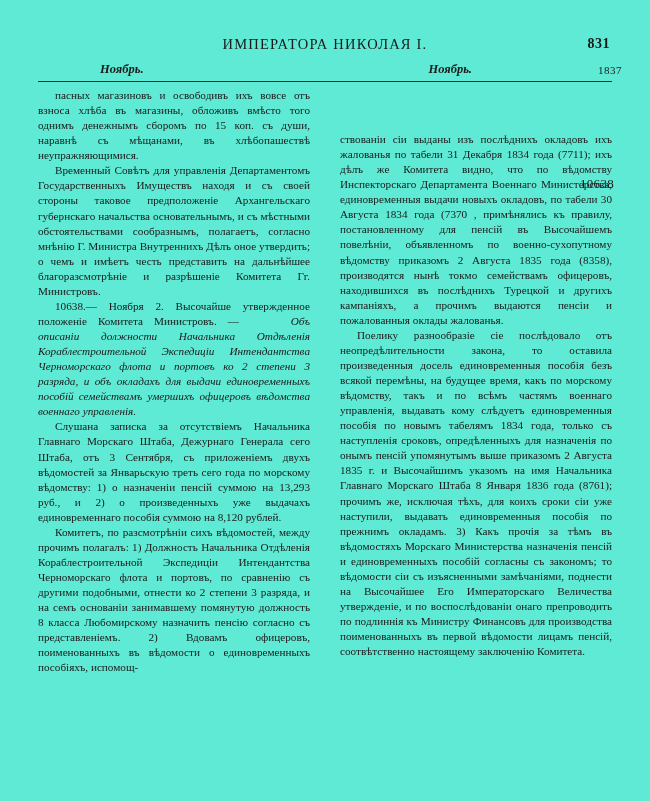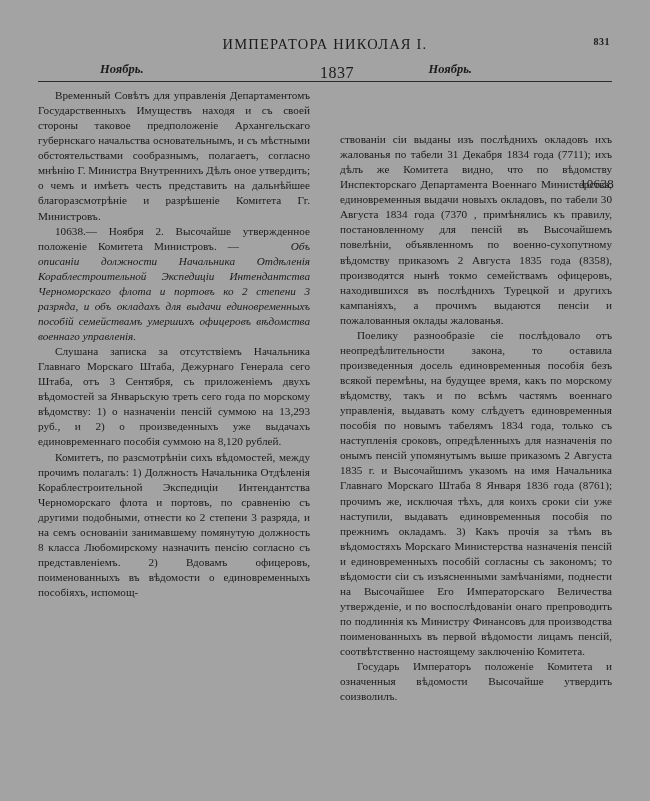--- a/index.html
+++ b/index.html
@@ -13,37 +13,37 @@
     font-family: "Liberation Serif", serif;
     color: #1a1a1a;
     position: relative;
     overflow: hidden;
   }
   .page {
     position: absolute;
     left: 0; top: 0;
     width: 650px;
     height: 801px;
-    background: #a3a3a3;
+    background: #5eead4;
   }
   .header-title {
     position: absolute;
     top: 36px;
     left: 0;
     width: 650px;
     text-align: center;
     font-size: 14.5px;
     letter-spacing: 1.2px;
     font-weight: normal;
   }
   .page-number {
     position: absolute;
     top: 36px;
     right: 40px;
-    font-size: 10px;
+    font-size: 14px;
     font-weight: bold;
     letter-spacing: .5px;
   }
   .runhead {
     position: absolute;
     top: 62px;
     left: 52px;
     width: 570px;
     height: 18px;
     font-size: 12.5px;
@@ -52,23 +52,23 @@
   .runhead .left {
     position: absolute;
     left: 48px;
     top: 0;
     font-weight: bold;
   }
   .runhead .center {
     position: absolute;
     left: 0; top: 2px;
     width: 570px;
-    text-align: center;
+    text-align: right;
     font-style: normal;
-    font-size: 16px;
+    font-size: 11px;
     letter-spacing: .5px;
   }
   .runhead .right {
     position: absolute;
     right: 150px;
     top: 0;
     font-weight: bold;
   }
   .rule {
     position: absolute;
@@ -128,27 +128,27 @@
     <span class="left">Ноябрь.</span>
     <span class="center">1837</span>
     <span class="right">Ноябрь.</span>
   </div>
 
   <div class="rule"></div>
 
   <div class="columns">
 
     <div class="col left">
+      <p>пасных магазиновъ и освободивъ ихъ вовсе отъ взноса хлѣба въ магазины, обложивъ вмѣсто того однимъ денежнымъ сборомъ по 15 коп. съ души, наравнѣ съ мѣщанами, въ хлѣбопашествѣ неупражняющимися.</p>
       <p>Временный Совѣтъ для управленія Департаментомъ Государственныхъ Имуществъ находя и съ своей стороны таковое предположеніе Архангельскаго губернскаго начальства основательнымъ, и съ мѣстными обстоятельствами сообразнымъ, полагаетъ, согласно мнѣнію Г. Министра Внутреннихъ Дѣлъ оное утвердить; о чемъ и имѣетъ честь представить на дальнѣйшее благоразсмотрѣніе и разрѣшеніе Комитета Гг. Министровъ.</p>
       <p class="ital-entry"><span><span class="entry-no">10638.</span>— Ноября 2. Высочайше утвержденное положеніе Комитета Министровъ. — <span class="ital">Объ описаніи должности Начальника Отдѣленія Кораблестроительной Экспедиціи Интендантства Черноморскаго флота и портовъ ко 2 степени 3 разряда, и объ окладахъ для выдачи единовременныхъ пособій семействамъ умершихъ офицеровъ вѣдомства военнаго управленія.</span></span></p>
       <p>Слушана записка за отсутствіемъ Начальника Главнаго Морскаго Штаба, Дежурнаго Генерала сего Штаба, отъ 3 Сентября, съ приложеніемъ двухъ вѣдомостей за Январьскую треть сего года по морскому вѣдомству: 1) о назначеніи пенсій суммою на 13,293 руб., и 2) о произведенныхъ уже выдачахъ единовременнаго пособія суммою на 8,120 рублей.</p>
       <p>Комитетъ, по разсмотрѣніи сихъ вѣдомостей, между прочимъ полагалъ: 1) Должность Начальника Отдѣленія Кораблестроительной Экспедиціи Интендантства Черноморскаго флота и портовъ, по сравненію съ другими подобными, отнести ко 2 степени 3 разряда, и на семъ основаніи занимавшему помянутую должность 8 класса Любомирскому назначить пенсію согласно съ представленіемъ. 2) Вдовамъ офицеровъ, поименованныхъ въ вѣдомости о единовременныхъ пособіяхъ, испомощ-</p>
     </div>
 
     <div class="col right">
       <p class="noindent">ствованіи сіи выданы изъ послѣднихъ окладовъ ихъ жалованья по табели 31 Декабря 1834 года (7711); ихъ дѣлъ же Комитета видно, что по вѣдомству Инспекторскаго Департамента Военнаго Министерства, единовременныя выдачи новыхъ окладовъ, по табели 30 Августа 1834 года (7370 , примѣнялись къ правилу, постановленному для пенсій въ Высочайшемъ повелѣніи, объявленномъ по военно-сухопутному вѣдомству приказомъ 2 Августа 1835 года (8358), производятся нынѣ токмо семействамъ офицеровъ, находившихся въ послѣднихъ Турецкой и другихъ кампаніяхъ, а прочимъ выдаются пенсіи и пожалованныя оклады жалованья.</p>
       <p>Поелику разнообразіе сіе послѣдовало отъ неопредѣлительности закона, то оставила произведенныя досель единовременныя пособія безъ всякой перемѣны, на будущее время, какъ по морскому вѣдомству, такъ и по всѣмъ частямъ военнаго управленія, выдавать кому слѣдуетъ единовременныя пособія по новымъ табелямъ 1834 года, только съ наступленія сроковъ, опредѣленныхъ для назначенія по онымъ пенсій упомянутымъ выше приказомъ 2 Августа 1835 г. и Высочайшимъ указомъ на имя Начальника Главнаго Морскаго Штаба 8 Января 1836 года (8761); прочимъ же, исключая тѣхъ, для коихъ сроки сіи уже наступили, выдавать единовременныя пособія по прежнимъ окладамъ. 3) Какъ прочія за тѣмъ въ вѣдомостяхъ Морскаго Министерства назначенія пенсій и единовременныхъ пособій согласны съ закономъ; то вѣдомости сіи съ изъясненными замѣчаніями, поднести на Высочайшее Его Императорскаго Величества утвержденіе, и по воспослѣдованіи онаго препроводить по подлиннія къ Министру Финансовъ для производства поименованныхъ въ первой вѣдомости лицамъ пенсій, соотвѣтственно настоящему заключенію Комитета.</p>
-      <p>Государь Императоръ положеніе Комитета и означенныя вѣдомости Высочайше утвердить соизволилъ.</p>
     </div>
 
     <div class="margin-no">10638</div>
   </div>
 </div>
 
 </body></html>

